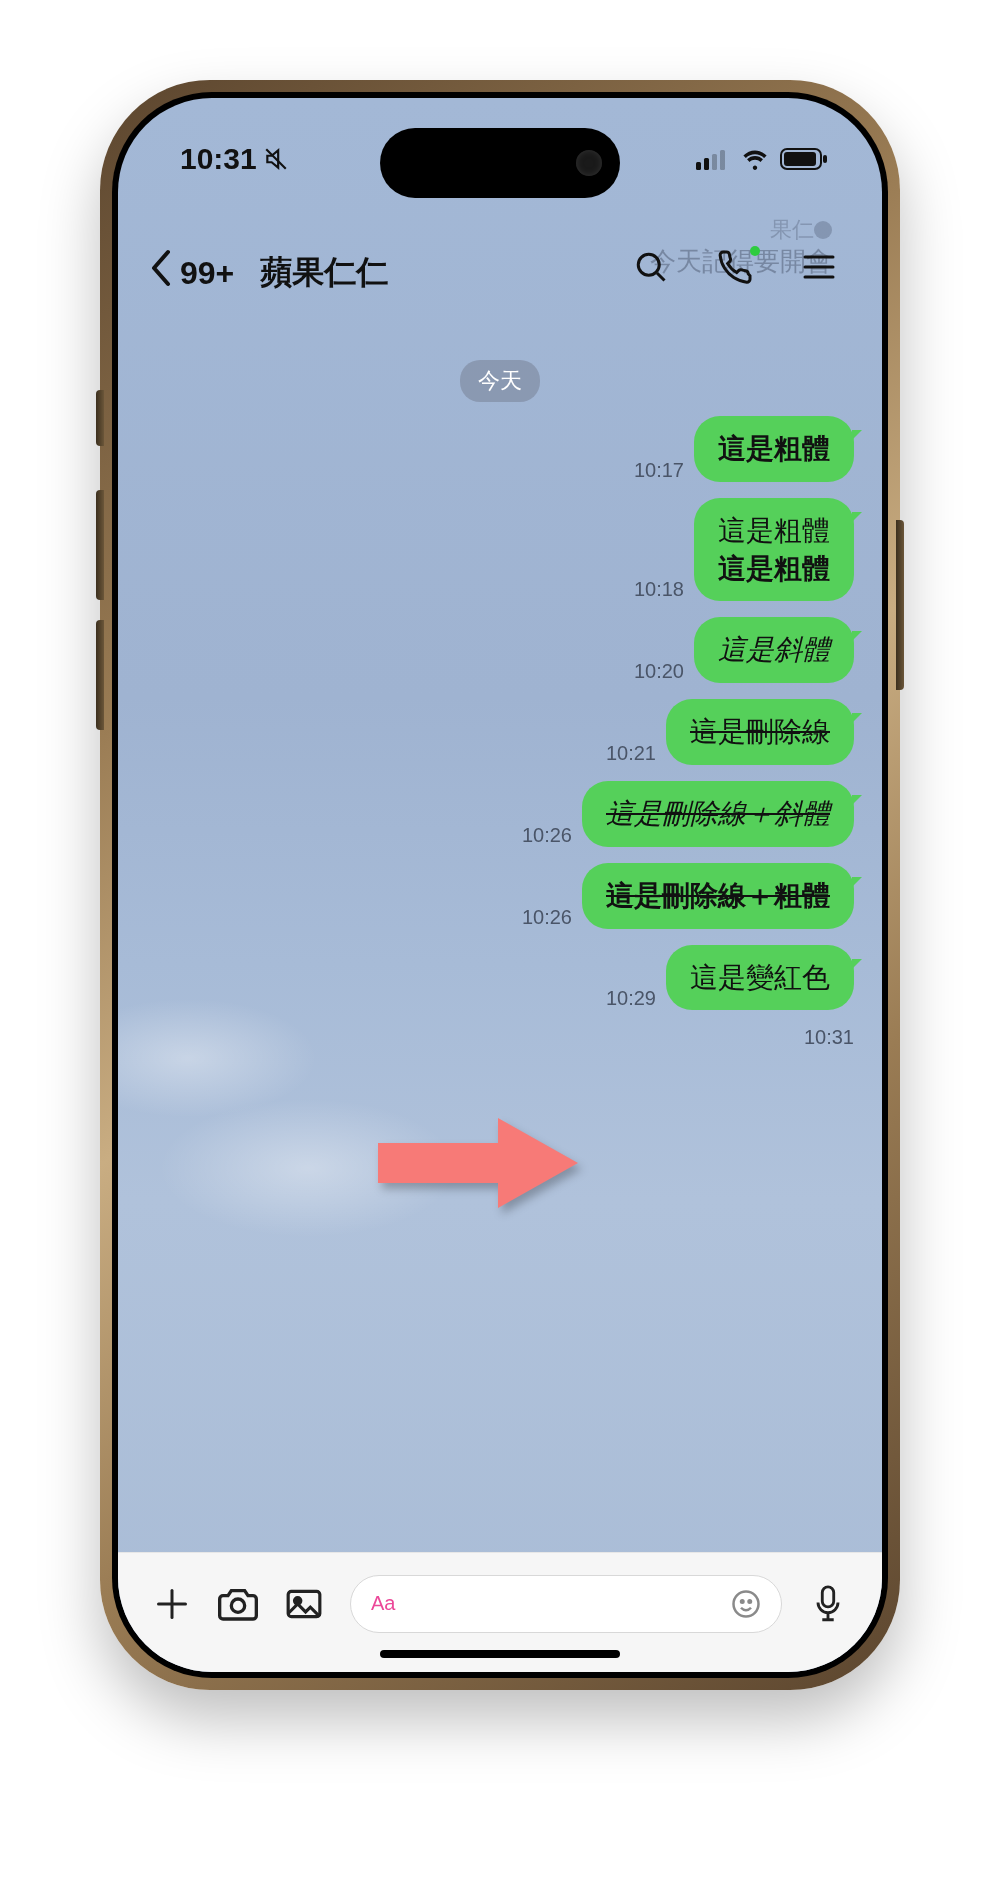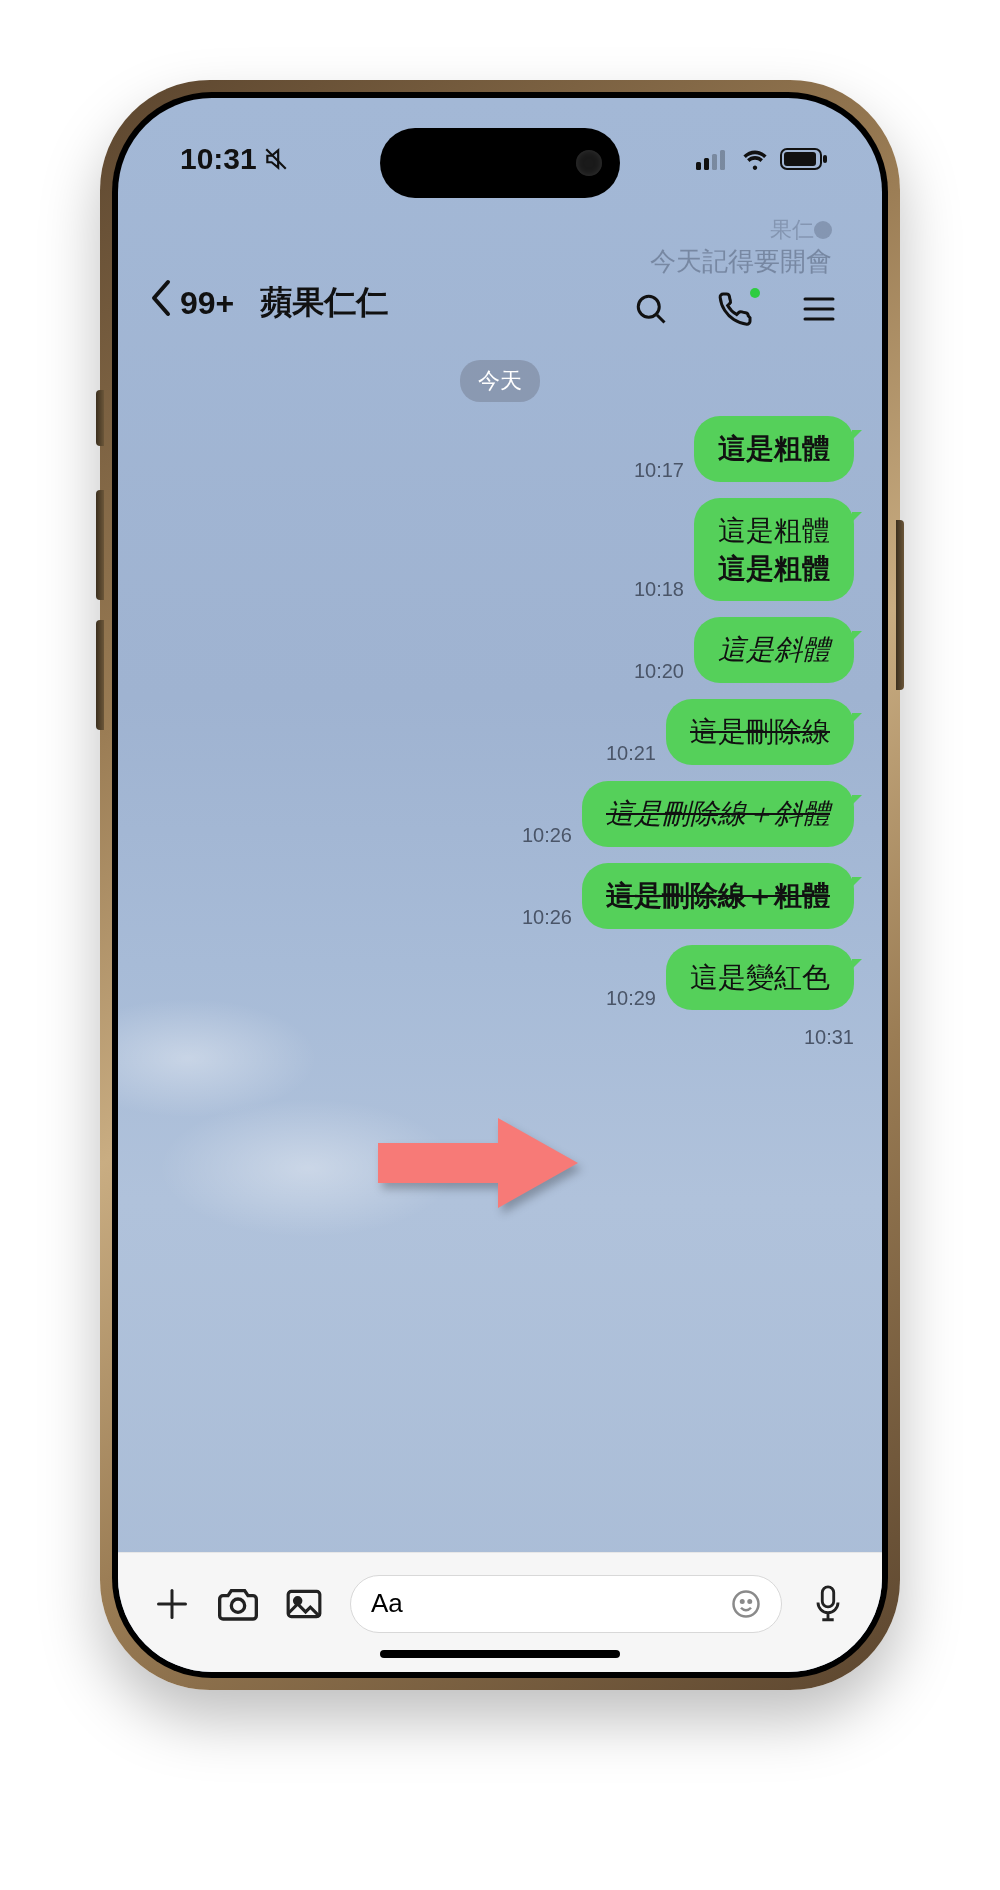--- a/index.html
+++ b/index.html
@@ -63,21 +63,21 @@
     position:absolute; top:118px; right:50px;
     font-size:26px; color:rgba(40,50,70,.35); font-weight:500;
     text-align:right; line-height:1.3;
   }
   .bg-ghost .name{font-size:22px;opacity:.7;display:flex;align-items:center;justify-content:flex-end;}
   .bg-ghost .dot{width:18px;height:18px;border-radius:50%;background:rgba(40,50,70,.35);}
 
   
   .nav{
     position:absolute;top:150px;left:0;right:0;height:80px;
-    display:flex;align-items:flex-end;justify-content:space-between;
+    display:flex;align-items:flex-start;justify-content:space-between;
     padding:0 44px 0 30px;
   }
   .nav .l{display:flex;align-items:center;gap:6px;}
   .nav .l .chev{font-size:44px;font-weight:300;color:#111;}
   .nav .l .badge{font-size:32px;font-weight:700;color:#111;}
   .nav .l .title{font-size:32px;font-weight:700;color:#111;margin-left:20px;}
   .nav .r{display:flex;align-items:center;gap:46px;}
   .nav .r .ico{width:38px;height:38px;display:flex;align-items:center;justify-content:center;position:relative;}
   .nav .r .dot{position:absolute;top:-2px;right:-6px;width:10px;height:10px;background:#2ecc40;border-radius:50%;}
 
@@ -131,21 +131,21 @@
   .inputbar{
     position:absolute;left:0;right:0;bottom:0;height:120px;
     background:#f6f6f6;border-top:1px solid rgba(0,0,0,.06);
     display:flex;align-items:center;gap:26px;
     padding:0 34px 18px;
   }
   .inputbar .ib-ico{width:40px;height:40px;display:flex;align-items:center;justify-content:center;color:#222;}
   .field{
     flex:1;height:58px;background:#fff;border:1px solid #d8d8d8;border-radius:30px;
     display:flex;align-items:center;justify-content:space-between;
-    padding:0 20px;color:#000000;font-size:26px;
+    padding:0 20px;color:#ec4899;font-size:20px;
   }
   .home-ind{
     position:absolute;bottom:14px;left:50%;transform:translateX(-50%);
     width:240px;height:8px;background:#000;border-radius:6px;
   }
 </style>
 </head>
 <body>
 
 <div class="phone">

